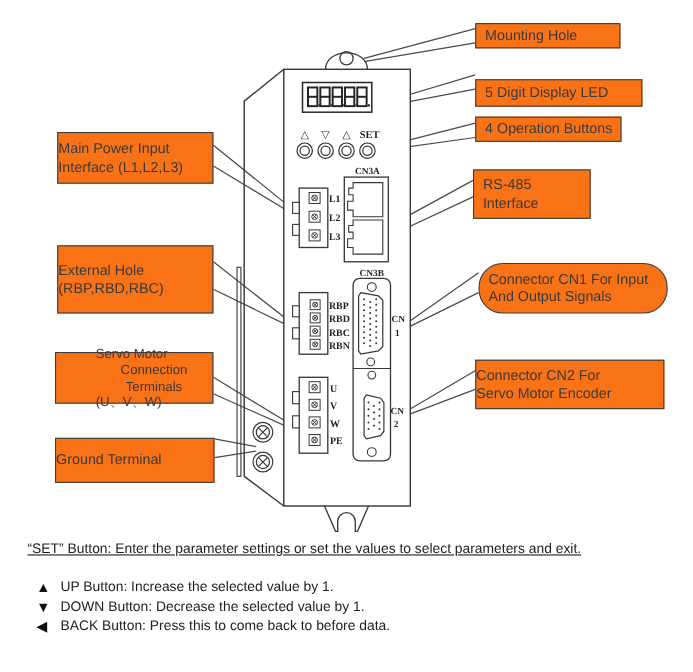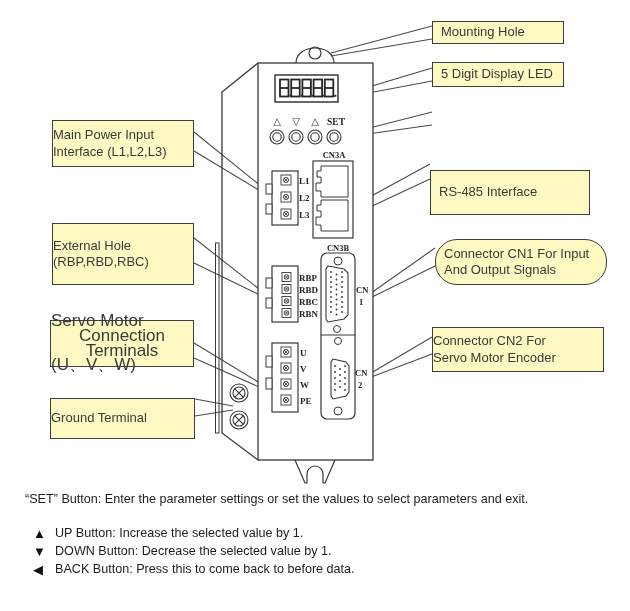--- a/index.html
+++ b/index.html
@@ -1,24 +1,24 @@
 <!DOCTYPE html>
 <html><head>
 <meta charset="utf-8">
 <style>
   html,body{margin:0;padding:0;background:#ffffff;}
   #stage{position:relative;width:630px;height:611px;background:#fff;overflow:hidden;
          font-family:"Liberation Sans",sans-serif;}
   #diagram-svg{position:absolute;left:0;top:0;}
-  .callout{position:absolute;box-sizing:border-box;border:1.5px solid #3d3d3d;background:#fef9c3;
+  .callout{position:absolute;box-sizing:border-box;border:1.5px solid #3d3d3d;background:#f97316;
            color:#3a3a3a;display:flex;flex-direction:column;justify-content:center;
            font-size:13px;line-height:16.5px;}
   .c-center{text-align:center;align-items:flex-start;}
   .c-left{text-align:left;align-items:flex-start;padding-left:8px;}
-  .tight{font-size:17px;line-height:14.6px;}
+  .tight{font-size:12px;line-height:14.6px;padding-left:36px;}
   .cn-pad{border-radius:22px;}
   .footer{position:absolute;color:#1d1d1d;font-size:12.6px;line-height:15px;}
   .fn-row{display:flex;align-items:center;height:18.4px;}
   .fn-glyph{width:22px;font-size:13px;color:#111;}
   .sv-txt{font-family:"Liberation Serif",serif;font-weight:700;fill:#222;}
   .sv-sym{font-family:"DejaVu Sans",sans-serif;fill:#333;}
 </style>
 </head>
 <body>
 
@@ -242,26 +242,29 @@
           <circle cx="239" cy="420" r="6"></circle>
         <path d="M234.8,415.8 l8.4,8.4 m0,-8.4 l-8.4,8.4"></path>
       </g>
     </g>
   </svg>
 
   <div class="callout c-left" style="left:432px;top:21px;width:132px;height:23px;">
     <span>Mounting Hole</span>
   </div>
 
-  <div class="callout c-left" style="left:432px;top:62px;width:132px;height:25px;">
+  <div class="callout c-left" style="left:432px;top:72px;width:152px;height:25px;">
     <span>5 Digit Display LED</span>
   </div>
 
-
-  <div class="callout c-left" style="left:430px;top:154px;width:160px;height:45px;margin-top:16px;">
+  <div class="callout c-left" style="left:432px;top:106px;width:133px;height:23px;">
+    <span>4 Operation Buttons</span>
+  </div>
+
+  <div class="callout c-left" style="left:430px;top:154px;width:107px;height:45px;">
     <span>RS-485 Interface</span>
   </div>
 
   <div class="callout c-left cn-pad" style="left:435px;top:239px;width:172px;height:46px;">
     <span>Connector CN1 For Input</span>
     <span>And Output Signals</span>
   </div>
 
   <div class="callout c-center" style="left:432px;top:327px;width:172px;height:45px;">
     <span>Connector CN2 For</span>
@@ -281,21 +284,21 @@
   <div class="callout c-center tight" style="left:50px;top:320px;width:144px;height:47px;">
     <span>Servo Motor</span>
     <span>Connection Terminals</span>
     <span>(U、V、W)</span>
   </div>
 
   <div class="callout c-center" style="left:50px;top:386px;width:145px;height:41px;margin-top:12px;">
     <span>Ground Terminal</span>
   </div>
 
-  <div class="footer" style="left:25px;top:492px;width:585px;">
+  <div class="footer" style="left:25px;top:492px;width:585px;text-decoration:underline;">
     <span>“SET” Button: Enter the parameter settings or set the values to select parameters and exit.</span>
   </div>
 
   <div class="footer" style="left:33px;top:524px;width:560px;">
     <div class="fn-row">
       <span class="fn-glyph">▲</span>
       <span>UP Button: Increase the selected value by 1.</span>
     </div>
     <div class="fn-row">
       <span class="fn-glyph">▼</span>

